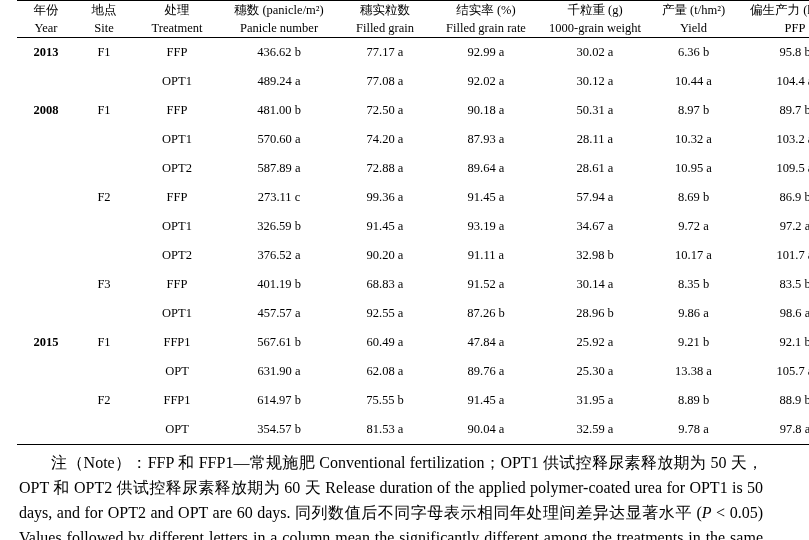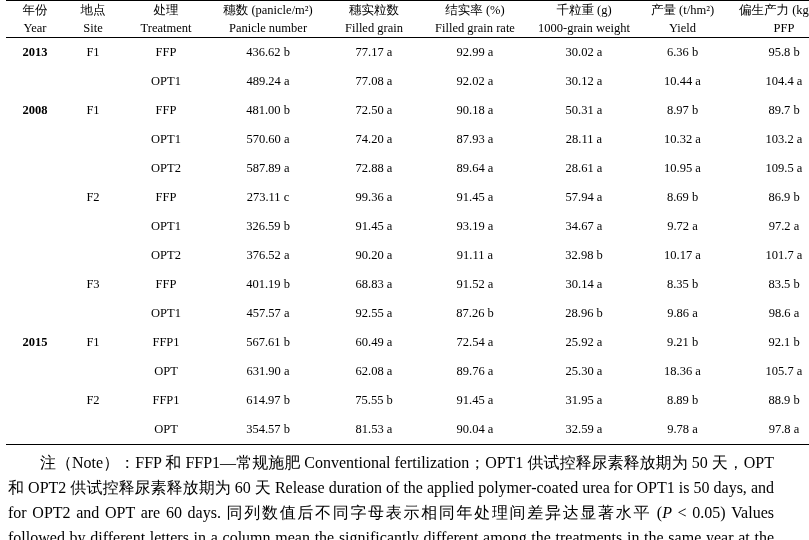--- a/index.html
+++ b/index.html
@@ -12,21 +12,21 @@
     height: 540px;
     font-family: "Liberation Serif", serif;
     color: #000000;
     overflow: hidden;
   }
   .page {
     width: 782px;
     height: 540px;
     position: relative;
     box-sizing: border-box;
-    padding: 0 6px;
+    padding: 0 17px;
   }
   table.data {
     width: 797px;
     border-collapse: collapse;
     table-layout: fixed;
     font-size: 12.5px;
   }
   table.data thead th {
     font-weight: normal;
     padding: 0;
@@ -227,34 +227,34 @@
           <td>28.96 b</td>
           <td>9.86 a</td>
           <td>98.6 a</td>
         </tr>
         <tr>
           <td class="c-year">2015</td>
           <td class="c-site">F1</td>
           <td class="c-trt">FFP1</td>
           <td>567.61 b</td>
           <td>60.49 a</td>
-          <td>72.54 a</td>
+          <td>47.84 a</td>
           <td>25.92 a</td>
           <td>9.21 b</td>
           <td>92.1 b</td>
         </tr>
         <tr>
           <td class="c-year"></td>
           <td class="c-site"></td>
           <td class="c-trt">OPT</td>
           <td>631.90 a</td>
           <td>62.08 a</td>
           <td>89.76 a</td>
           <td>25.30 a</td>
-          <td>18.36 a</td>
+          <td>13.38 a</td>
           <td>105.7 a</td>
         </tr>
         <tr>
           <td class="c-year"></td>
           <td class="c-site">F2</td>
           <td class="c-trt">FFP1</td>
           <td>614.97 b</td>
           <td>75.55 b</td>
           <td>91.45 a</td>
           <td>31.95 a</td>

